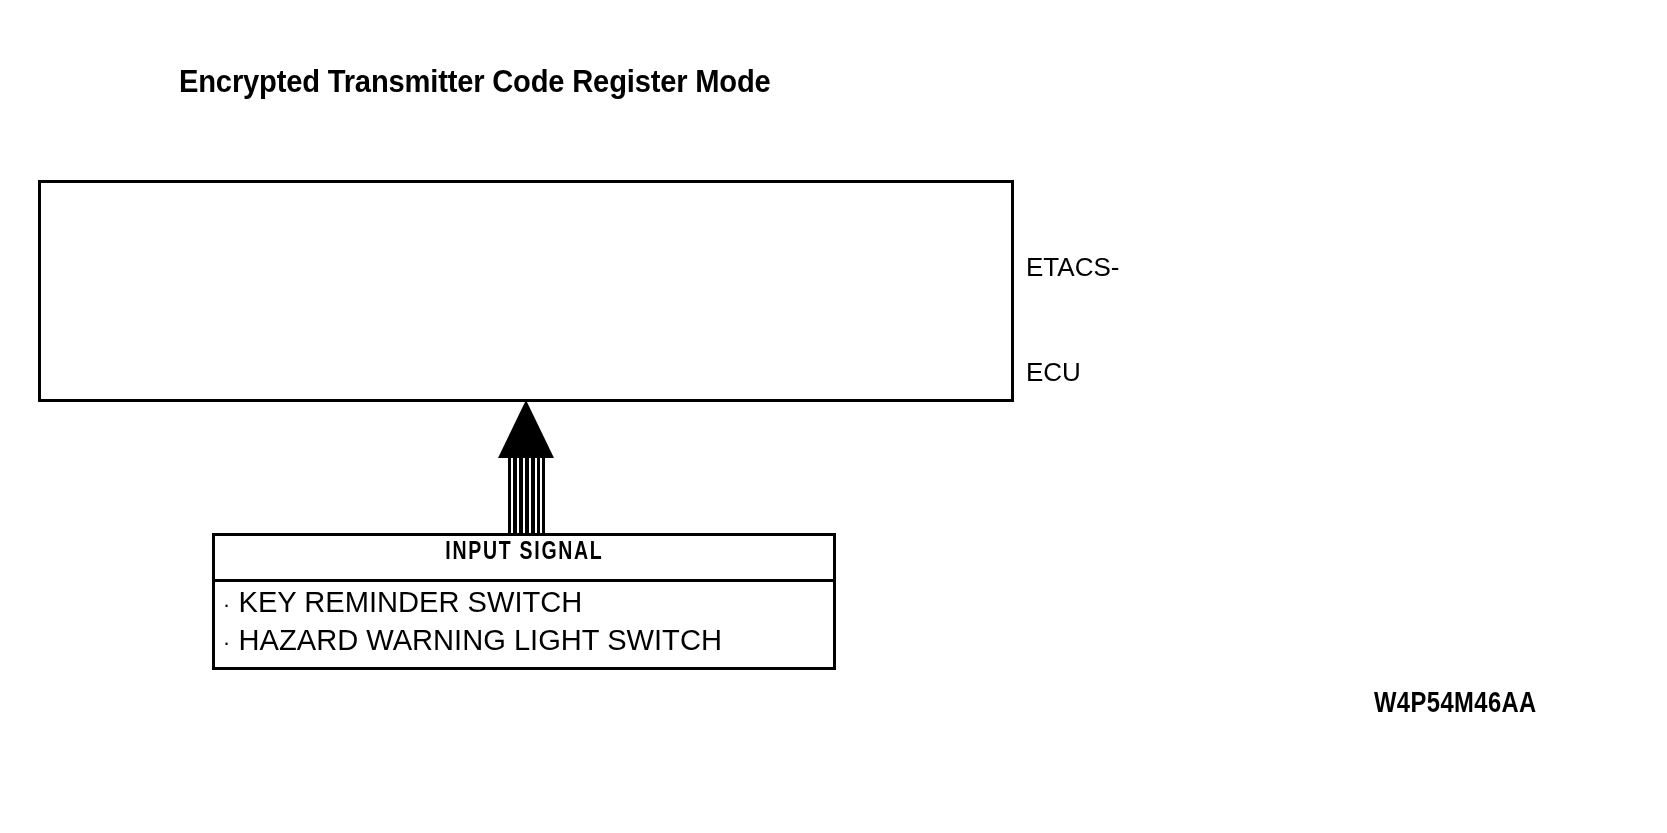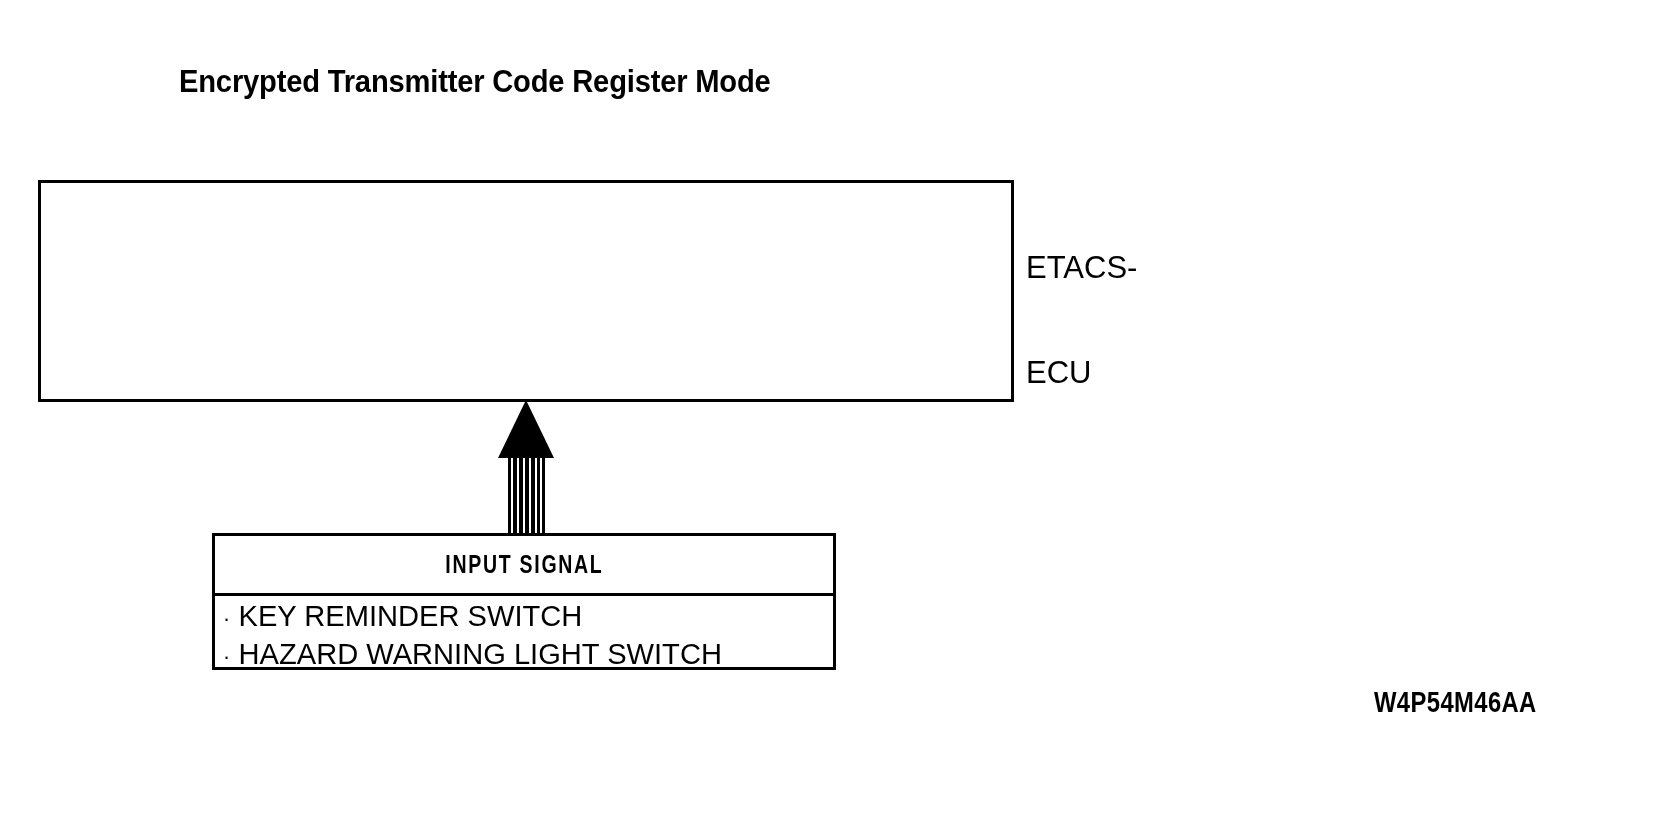--- a/index.html
+++ b/index.html
@@ -44,21 +44,21 @@
     height: 222px;
     border: 3px solid #000000;
     box-sizing: border-box;
     background: #ffffff;
   }
 
   #ecu-label {
     position: absolute;
     left: 1026px;
     top: 180px;
-    font-size: 31px;
+    font-size: 26px;
     line-height: 35px;
     color: #000000;
     white-space: pre;
   }
   #ecu-label .ln {
     display: block;
   }
 
   
   #signal-arrow {
@@ -75,24 +75,24 @@
     left: 212px;
     top: 533px;
     width: 624px;
     height: 137px;
     border: 3px solid #000000;
     box-sizing: border-box;
     background: #ffffff;
   }
 
   #input-signal-header {
-    height: 60px;
+    height: 46px;
     border-bottom: 3px solid #000000;
     display: flex;
-    align-items: center;
+    align-items: flex-start;
     justify-content: center;
     box-sizing: border-box;
   }
 
   #input-signal-header-text {
     font-size: 25px;
     font-weight: bold;
     letter-spacing: 2.2px;
     color: #000000;
     transform: scaleX(0.78);

